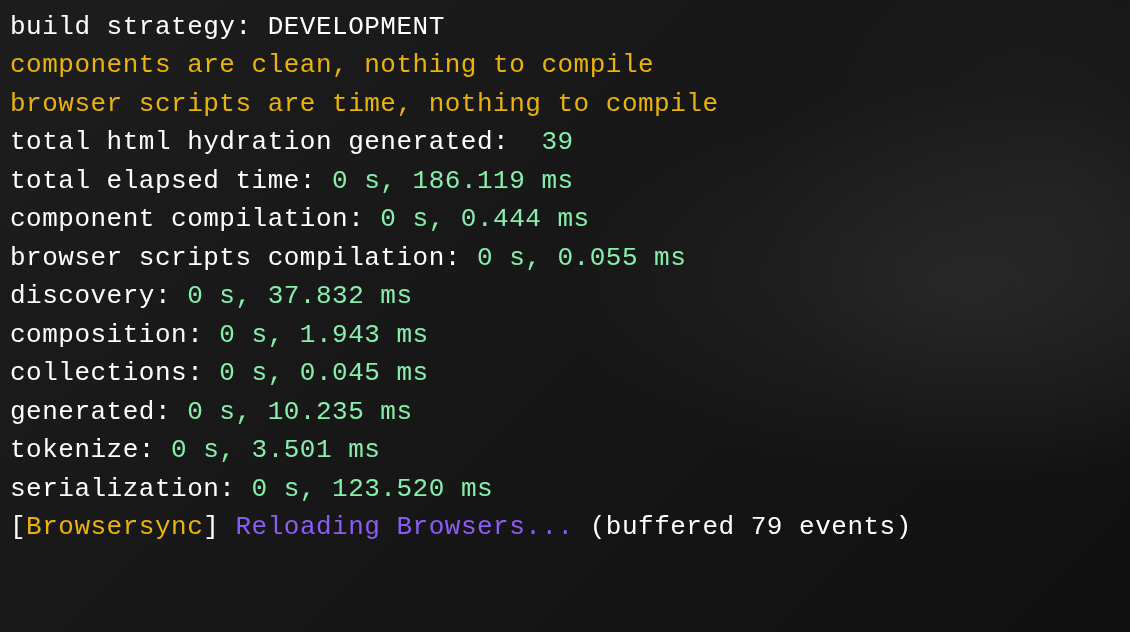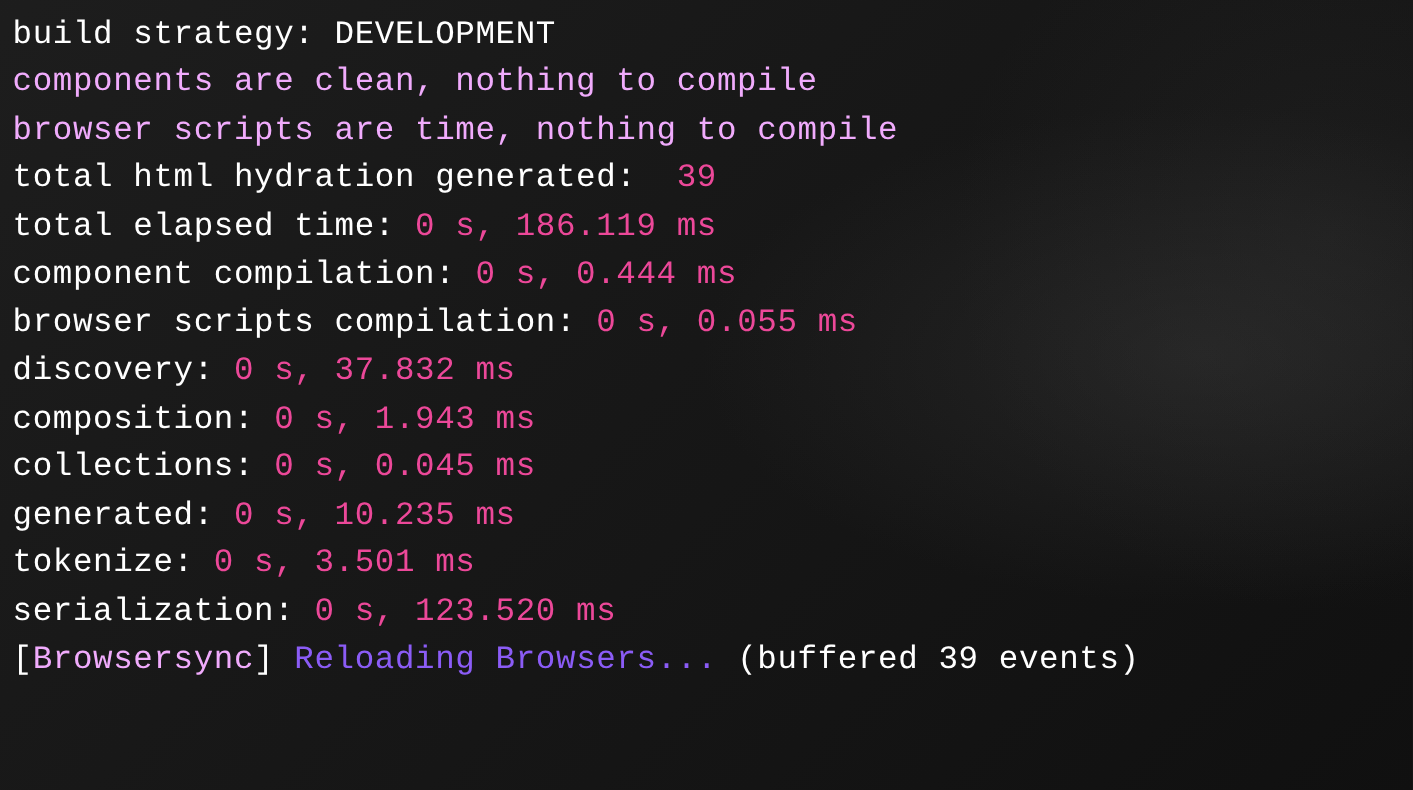--- a/index.html
+++ b/index.html
@@ -33,33 +33,33 @@
       background: 
         radial-gradient(circle at 90% 30%, rgba(80,80,80,0.15) 0%, transparent 40%);
       pointer-events: none;
     }
     .line {
       white-space: pre;
       position: relative;
       z-index: 1;
     }
     .white { color: #ffffff; }
-    .green { color: #ec4899; }
-    .purple { color: #f0abfc; }
+    .green { color: #86efac; }
+    .purple { color: #eab308; }
     .dim-green { color: #8b5cf6; }
   </style>
 </head>
 <body>
 
 <div class="line"><span class="white">build strategy: </span><span class="white">DEVELOPMENT</span></div>
 <div class="line"><span class="purple">components are clean, nothing to compile</span></div>
 <div class="line"><span class="purple">browser scripts are time, nothing to compile</span></div>
 <div class="line"><span class="white">total html hydration generated:  </span><span class="green">39</span></div>
 <div class="line"><span class="white">total elapsed time: </span><span class="green">0 s, 186.119 ms</span></div>
 <div class="line"><span class="white">component compilation: </span><span class="green">0 s, 0.444 ms</span></div>
 <div class="line"><span class="white">browser scripts compilation: </span><span class="green">0 s, 0.055 ms</span></div>
 <div class="line"><span class="white">discovery: </span><span class="green">0 s, 37.832 ms</span></div>
 <div class="line"><span class="white">composition: </span><span class="green">0 s, 1.943 ms</span></div>
 <div class="line"><span class="white">collections: </span><span class="green">0 s, 0.045 ms</span></div>
 <div class="line"><span class="white">generated: </span><span class="green">0 s, 10.235 ms</span></div>
 <div class="line"><span class="white">tokenize: </span><span class="green">0 s, 3.501 ms</span></div>
 <div class="line"><span class="white">serialization: </span><span class="green">0 s, 123.520 ms</span></div>
-<div class="line"><span class="white">[</span><span class="purple">Browsersync</span><span class="white">] </span><span class="dim-green">Reloading Browsers... </span><span class="white">(buffered 39 events)</span></div>
+<div class="line"><span class="white">[</span><span class="purple">Browsersync</span><span class="white">] </span><span class="dim-green">Reloading Browsers... </span><span class="white">(buffered 79 events)</span></div>
 
 </body></html>

